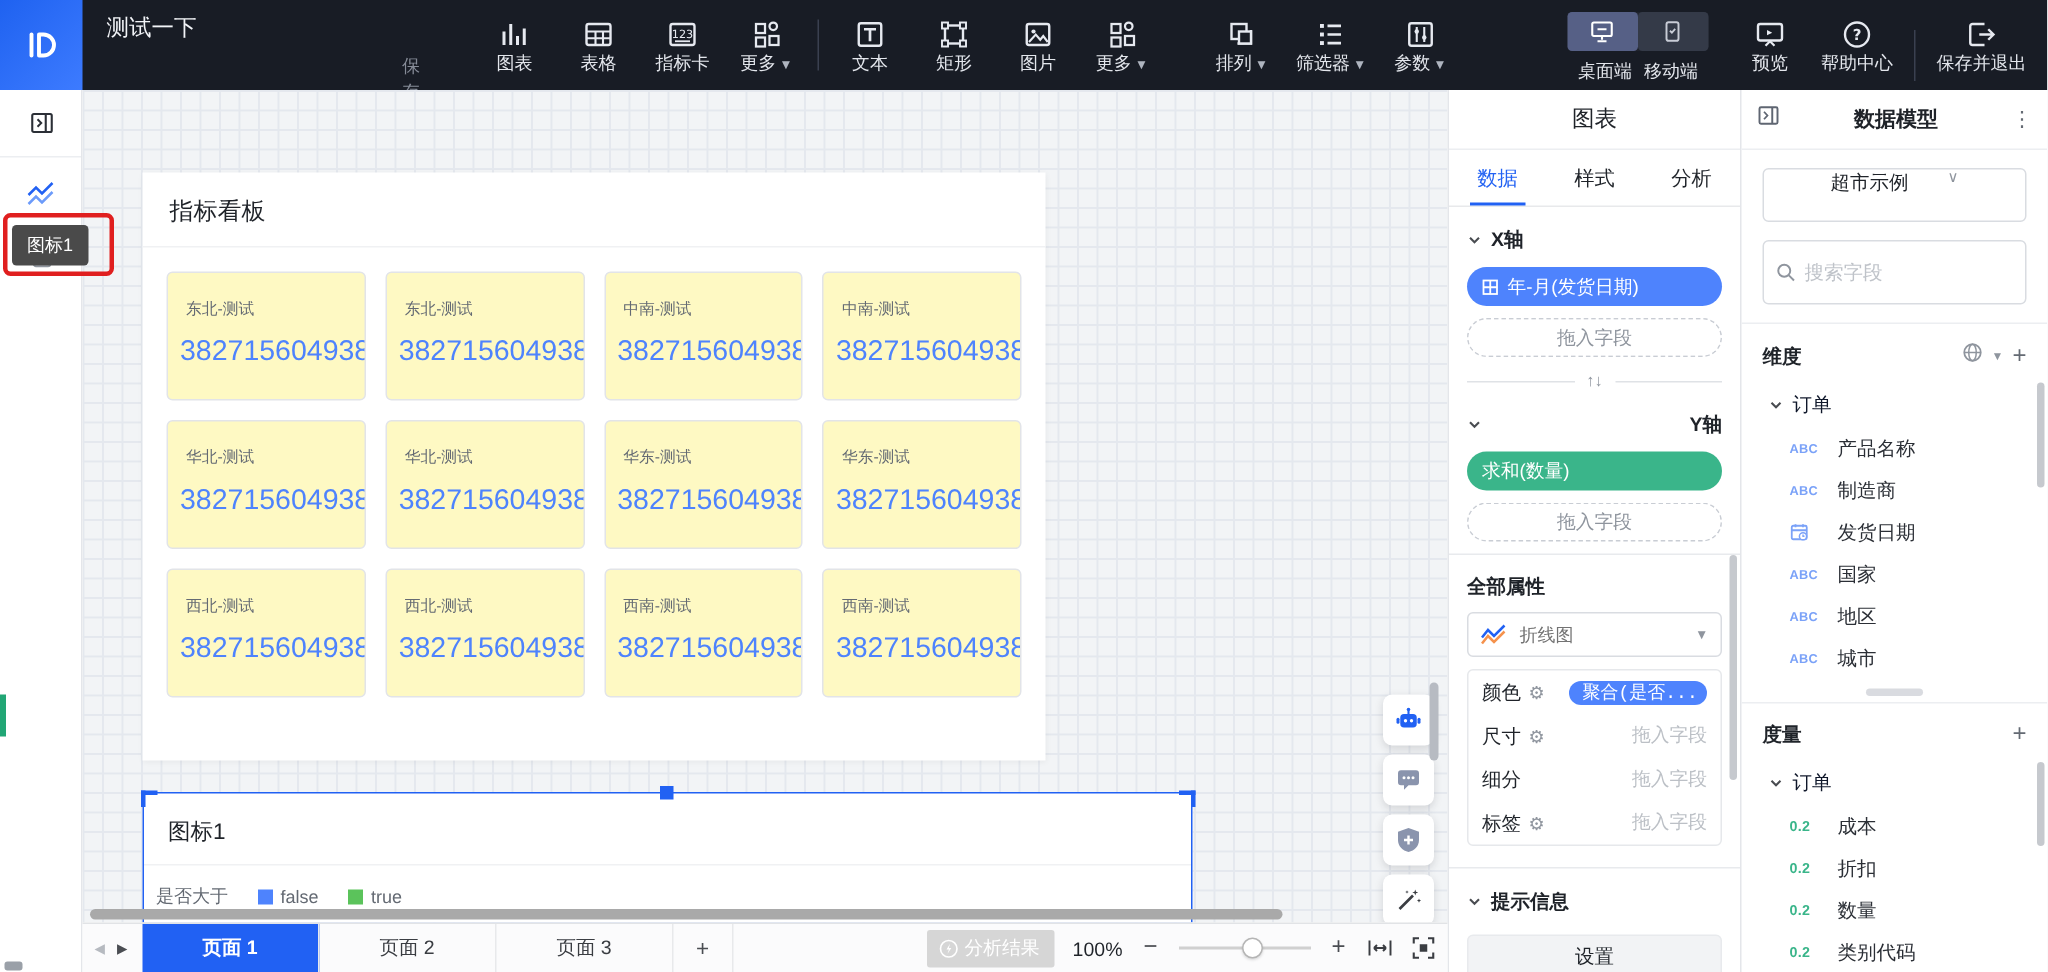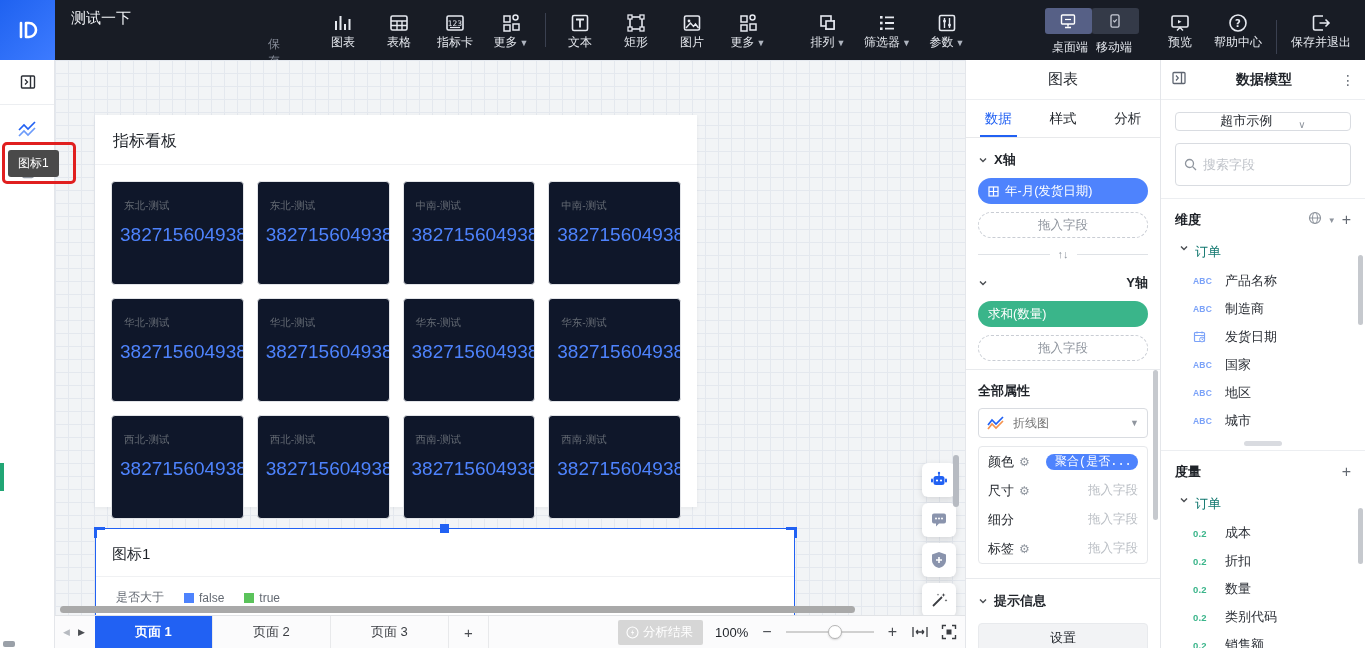--- a/index.html
+++ b/index.html
@@ -37,27 +37,27 @@
   .green-strip { position:absolute; left:0; top:463px; width:4px; height:28px; background:#21a675; z-index:6; }
   .rail-nub { position:absolute; left:3px; top:641px; width:12px; height:6px; background:#9aa0a8; border-radius:2px; z-index:6; }
 
   
   .canvas { position:absolute; left:55px; top:60px; width:910px; height:555px; background:#f2f4f6;
     background-image:linear-gradient(#e4e8ee 1px,transparent 1px),linear-gradient(90deg,#e4e8ee 1px,transparent 1px);
     background-size:13px 13px; overflow:hidden; }
   .dash-panel { position:absolute; left:40px; top:55px; width:602px; height:392px; background:#fff; box-shadow:0 1px 4px rgba(31,35,41,.06); }
   .dash-title { padding:16px 18px 12px 18px; font-size:16px; color:#1f2329; border-bottom:1px solid #f0f1f3; }
   .card-grid { display:grid; grid-template-columns:repeat(4,1fr); gap:13px; padding:16px; }
-  .kpi-card { height:104px; border:1px solid #e2e4e8; border-radius:4px; padding:17px 0 0 12px; overflow:hidden; background:#0f172a; }
+  .kpi-card { height:86px; border:1px solid #e2e4e8; border-radius:4px; padding:17px 0 0 12px; overflow:hidden; background:#fef9c3; }
   .kpi-label { font-size:10.5px; color:#646a73; }
   .kpi-value { font-size:19px; color:#4e83fd; margin-top:11px; white-space:nowrap; margin-left:-4px; }
 
   .sel-chart { position:absolute; left:40px; top:468px; width:700px; height:88px; background:#fff; border:1px solid #2161f3; }
   .sel-chart .chart-title { padding:16px 16px 12px 16px; font-size:15px; color:#1f2329; border-bottom:1px solid #f0f1f3; }
-  .legend-row { display:flex; align-items:center; gap:10px; padding:12px 20px; font-size:12px; color:#646a73; }
+  .legend-row { display:flex; align-items:center; gap:10px; padding:12px 8px; font-size:12px; color:#646a73; }
   .legend-item { display:flex; align-items:center; gap:5px; margin-left:10px; }
   .swatch { width:10px; height:10px; display:inline-block; }
   .handle-corner { position:absolute; width:11px; height:11px; z-index:4; }
   .hc-tl { left:39px; top:467px; border-left:3px solid #2161f3; border-top:3px solid #2161f3; }
   .hc-tr { left:731px; top:467px; border-right:3px solid #2161f3; border-top:3px solid #2161f3; }
   .handle-mid { position:absolute; left:385px; top:464px; width:9px; height:9px; background:#2161f3; z-index:4; }
 
   .float-col { position:absolute; left:867px; top:403px; display:flex; flex-direction:column; gap:6px; z-index:3; }
   .float-btn { width:34px; height:34px; background:#fff; border-radius:6px; box-shadow:0 2px 6px rgba(31,35,41,.15); display:flex; align-items:center; justify-content:center; cursor:pointer; }
 
@@ -90,31 +90,31 @@
   .prop-val { margin-left:auto; font-size:12.5px; color:#bcc0c6; }
   .prop-pill { margin-left:auto; background:#4e83fd; color:#fff; font-size:12px; height:16px; border-radius:10px; padding:0 9px; display:flex; align-items:center; max-width:92px; white-space:nowrap; overflow:hidden; cursor:pointer;font-family:Liberation Mono, monospace; }
   .settings-btn { margin:4px 12px; height:30px; background:#f2f3f5; border:1px solid #e8eaed; border-radius:4px; display:flex; align-items:center; justify-content:center; font-size:13px; color:#1f2329; cursor:pointer; }
   .cp-scroll { position:absolute; right:2px; top:310px; width:5px; height:150px; background:#c6c9ce; border-radius:3px; }
 
   
   .data-panel { position:absolute; left:1160px; top:60px; width:205px; height:588px; background:#fff; border-left:1px solid #e4e6ea; overflow:hidden; }
   .dp-header { height:40px; display:flex; align-items:center; border-bottom:1px solid #eceef1; padding:0 10px; }
   .dp-title { flex:1; text-align:center; font-size:14px; font-weight:bold; color:#1f2329; }
   .kebab { color:#646a73; font-size:14px; letter-spacing:0; cursor:pointer; width:14px; text-align:center; }
-  .ds-select { margin:12px 14px 0 14px; height:19px; border:1px solid #d9dce1; border-radius:4px; display:flex; align-items:flex-end; justify-content:center; gap:26px; font-size:13px; color:#1f2329; cursor:pointer; }
+  .ds-select { margin:12px 14px 0 14px; height:36px; border:1px solid #d9dce1; border-radius:4px; display:flex; align-items:flex-start; justify-content:center; gap:26px; font-size:13px; color:#1f2329; cursor:pointer; }
   .ds-select .caret { color:#8f959e; font-size:10px; }
   .search-box { margin:12px 14px 0 14px; height:43px; border:1px solid #d9dce1; border-radius:4px; display:flex; align-items:center; padding:0 8px; gap:6px; }
   .search-box input { border:none; outline:none; font-size:13px; color:#1f2329; width:120px; font-family:inherit; }
   .search-box input::placeholder { color:#bfc3c9; }
   .dp-sep { height:1px; background:#eceef1; margin-top:12px; }
   .list-head { display:flex; align-items:center; padding:12px 14px 6px 14px; }
   .list-head .lh-label { font-size:13px; font-weight:bold; color:#1f2329; flex:1;font-family:Liberation Serif, serif; }
   .lh-icons { display:flex; align-items:center; gap:6px; color:#8f959e; }
   .lh-icons .plus { font-size:16px; color:#646a73; cursor:pointer; }
-  .group-row { display:flex; align-items:flex-start; gap:6px; padding:8px 14px 6px 18px; font-size:13px; color:#0f766e; cursor:pointer; }
+  .group-row { display:flex; align-items:center; gap:6px; padding:8px 14px 6px 18px; font-size:13px; color:#0f172a; cursor:pointer; }
   .field-row { display:flex; align-items:center; gap:8px; height:28px; padding-left:32px; cursor:pointer; }
   .f-ico { width:24px; font-size:8.5px; font-weight:bold; letter-spacing:.2px; }
   .f-ico.text { color:#7ba2f8; }
   .f-ico.num { color:#3ab58a; font-size:9.5px; }
   .f-name { font-size:13px; color:#2b2f36; }
   .drag-handle { width:38px; height:5px; background:#d9dbe0; border-radius:3px; margin:6px auto 0 auto; }
   .dp-scroll1 { position:absolute; right:2px; top:195px; width:5px; height:70px; background:#c6c9ce; border-radius:3px; }
   .dp-scroll2 { position:absolute; right:2px; top:448px; width:5px; height:56px; background:#c6c9ce; border-radius:3px; }
 
   

